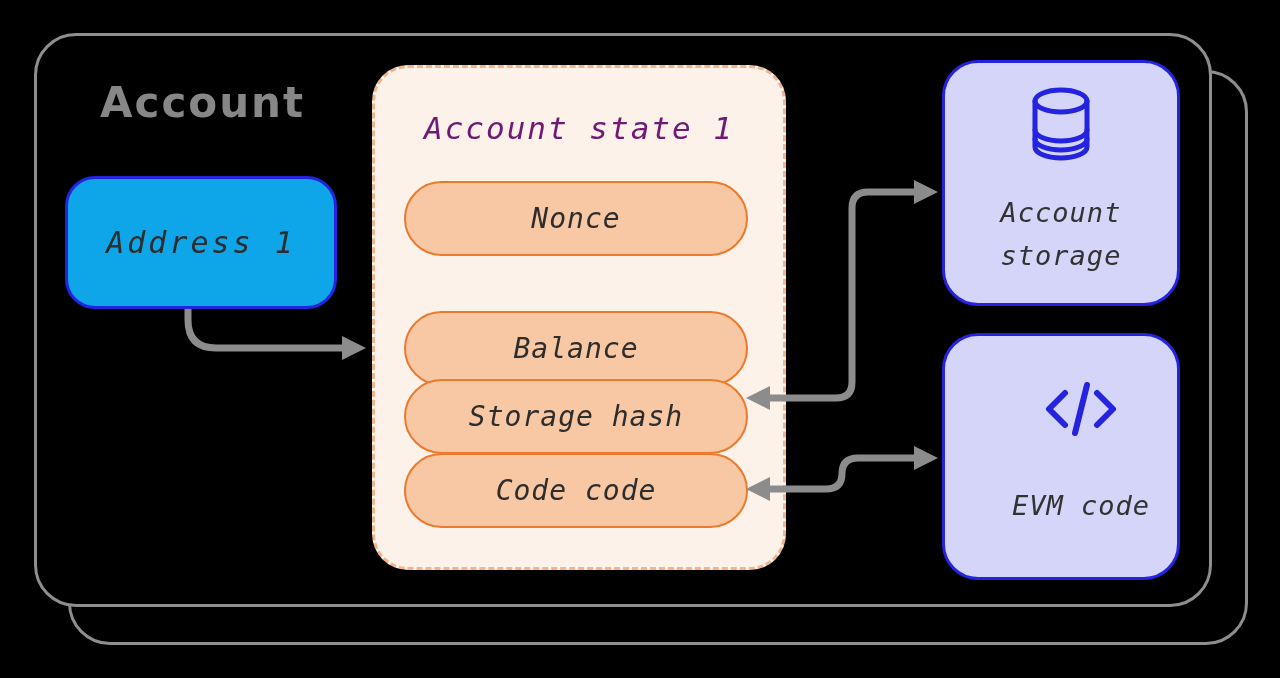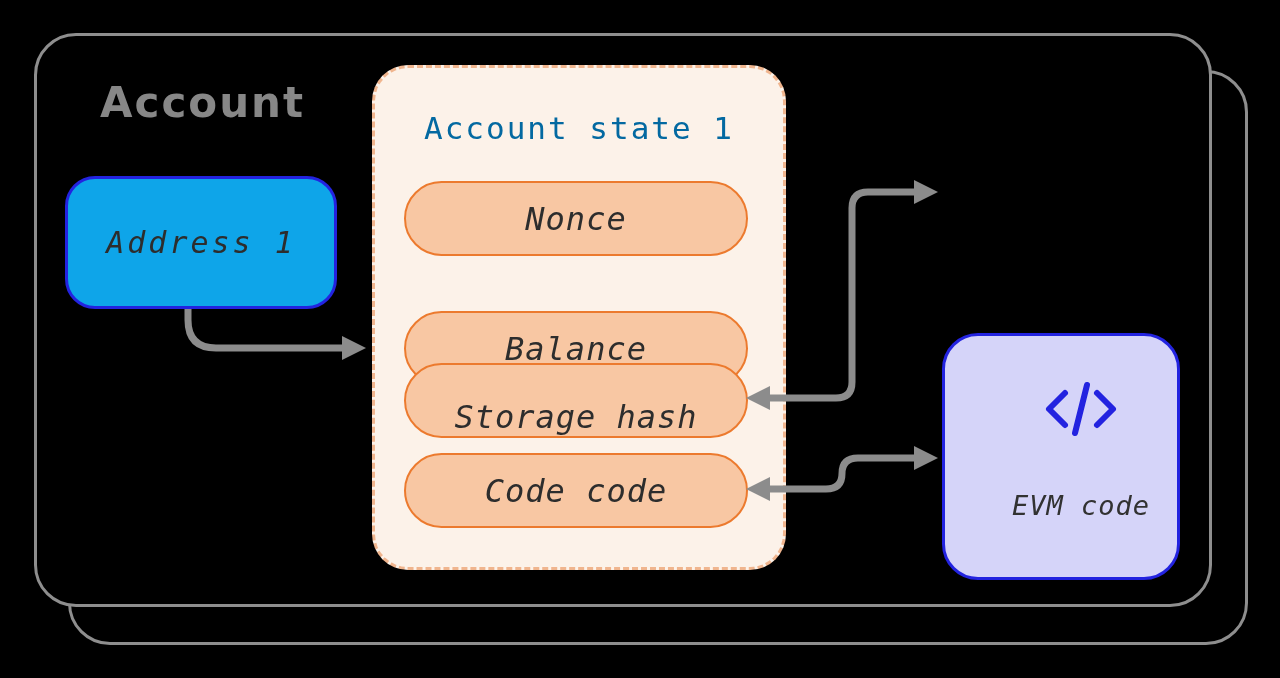--- a/index.html
+++ b/index.html
@@ -19,26 +19,26 @@
   .box{position:absolute;z-index:3;box-sizing:border-box;display:flex;
        align-items:center;justify-content:center;text-align:center;}
 
   .address-box{left:65px;top:176px;width:272px;height:133px;border-radius:30px;
                background:#0ea5e9;border:3px solid #2323e0;
                font-style:italic;font-size:30px;letter-spacing:3px;color:#2d2d2d;}
 
   .state-box{left:372px;top:65px;width:414px;height:505px;border-radius:36px;
              background:#fcf2e9;border:3px dashed #f0b58e;display:block;}
   .state-title{position:absolute;left:0;right:0;top:42px;text-align:center;
-               font-size:31px;letter-spacing:2px;color:#0369a1;}
+               font-style:italic;font-size:31px;letter-spacing:2px;color:#701a75;}
   .pill{position:absolute;left:29px;width:344px;height:75px;border-radius:38px;
         background:#f8c7a3;border:2.5px solid #ec7a2e;box-sizing:border-box;
         display:flex;align-items:center;justify-content:center;
-        font-style:italic;font-size:32px;letter-spacing:1px;color:#2d2d2d;}
-  .pill-0{top:113px;} .pill-1{top:203px;margin-top:40px;} .pill-2{top:295px;align-items:flex-end;} .pill-3{top:385px;}
+        font-style:italic;font-size:28px;letter-spacing:1px;color:#2d2d2d;}
+  .pill-0{top:113px;} .pill-1{top:203px;margin-top:40px;} .pill-2{top:311px;} .pill-3{top:385px;}
 
   .side-box{width:238px;border-radius:36px;background:#d5d4f9;border:3px solid #2323e0;
             flex-direction:column;justify-content:flex-start;}
   .storage-box{left:942px;top:60px;height:246px;}
   .evm-box{left:942px;top:333px;height:247px;padding-left:40px;}
   .side-label{font-style:italic;font-size:27px;letter-spacing:1px;color:#323232;
               line-height:1.6;width:210px;}
   .storage-box .side-label{margin-top:18px;}
   .evm-box .side-label{margin-top:42px;}
   .icon-wrap{margin-top:24px;}
@@ -72,20 +72,33 @@
       <span>Balance</span>
     </div>
     <div class="pill pill-2">
       <span>Storage hash</span>
     </div>
     <div class="pill pill-3">
       <span>Code code</span>
     </div>
   </div>
 
+  <div class="box side-box storage-box">
+    <div class="icon-wrap">
+      <svg width="64" height="82" viewBox="0 0 64 82">
+        <g stroke="#2323e0" stroke-width="5" fill="none" stroke-linecap="round">
+          <ellipse cx="32" cy="14" rx="26" ry="11"></ellipse>
+          <path d="M6 14 V60 A26 11 0 0 0 58 60 V14"></path>
+          <path d="M6 43 A26 11 0 0 0 58 43"></path>
+          <path d="M6 52 A26 11 0 0 0 58 52"></path>
+        </g>
+      </svg>
+    </div>
+    <div class="side-label">Account storage</div>
+  </div>
 
   <div class="box side-box evm-box">
     <div class="icon-wrap">
       <svg width="80" height="58" viewBox="0 0 80 58">
         <g stroke="#2323e0" stroke-width="6" fill="none" stroke-linecap="round" stroke-linejoin="round">
           <path d="M24 13 L8 29 L24 45"></path>
           <path d="M56 13 L72 29 L56 45"></path>
           <path d="M46 5 L34 53"></path>
         </g>
       </svg>

